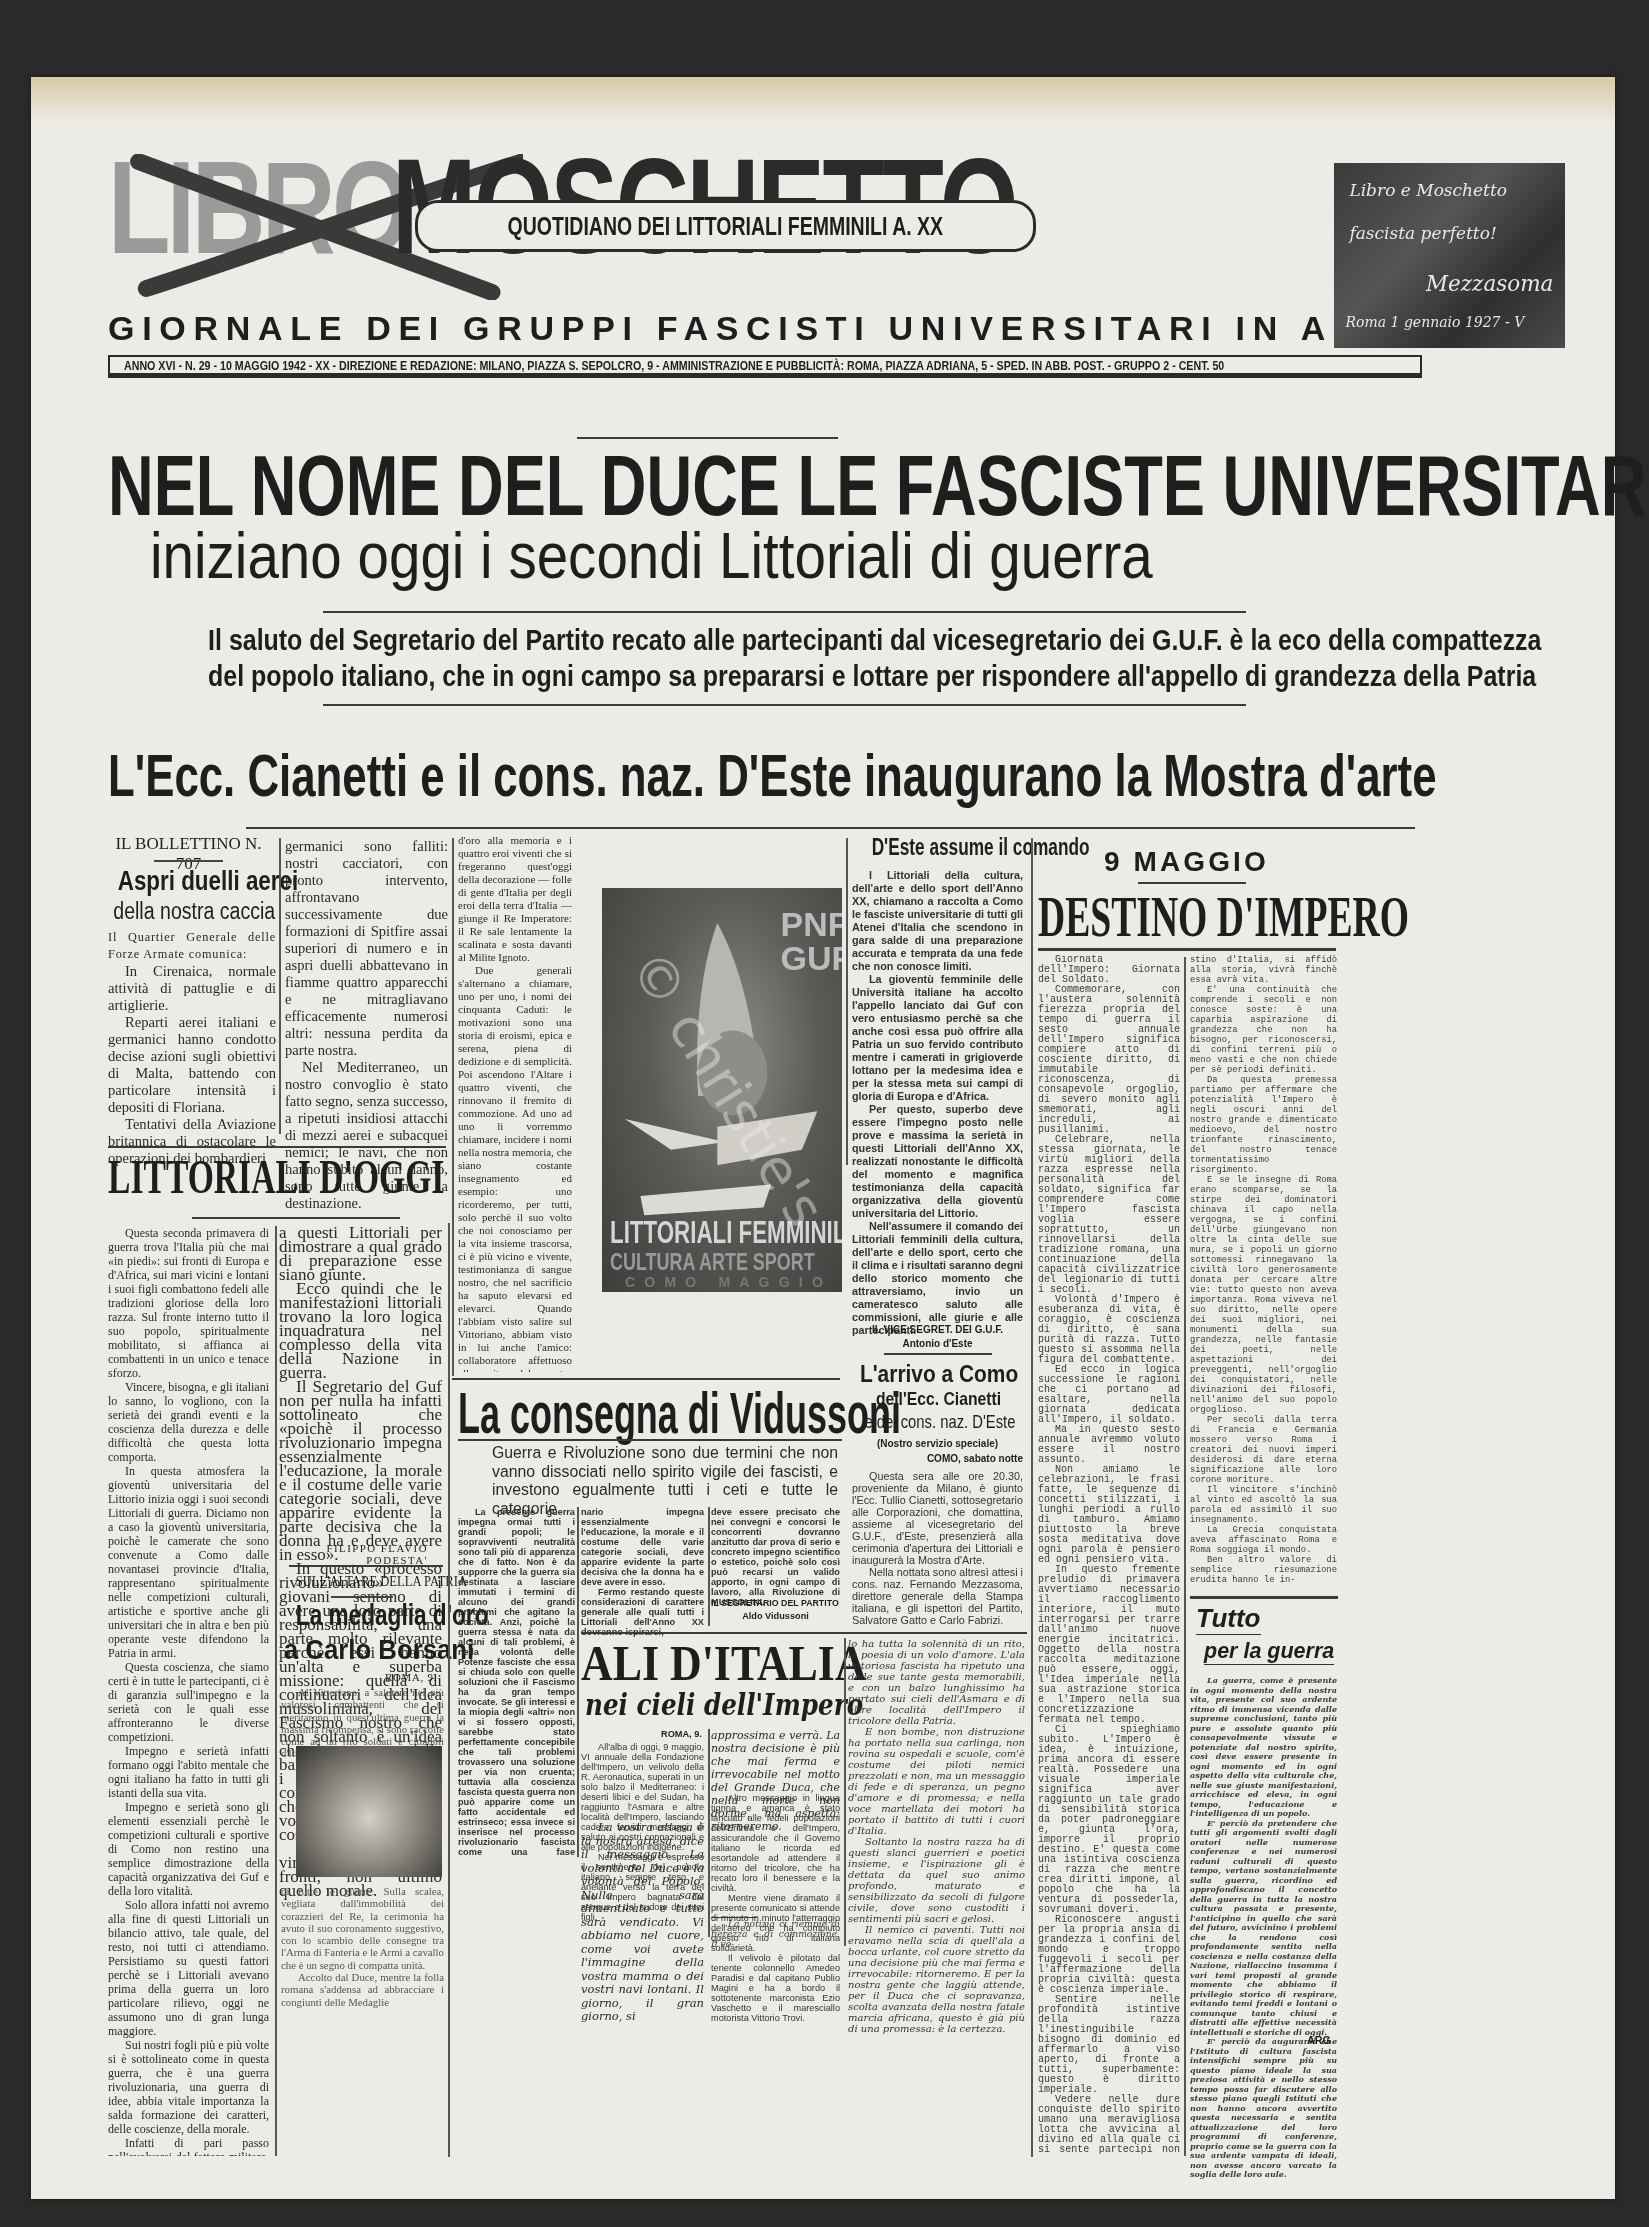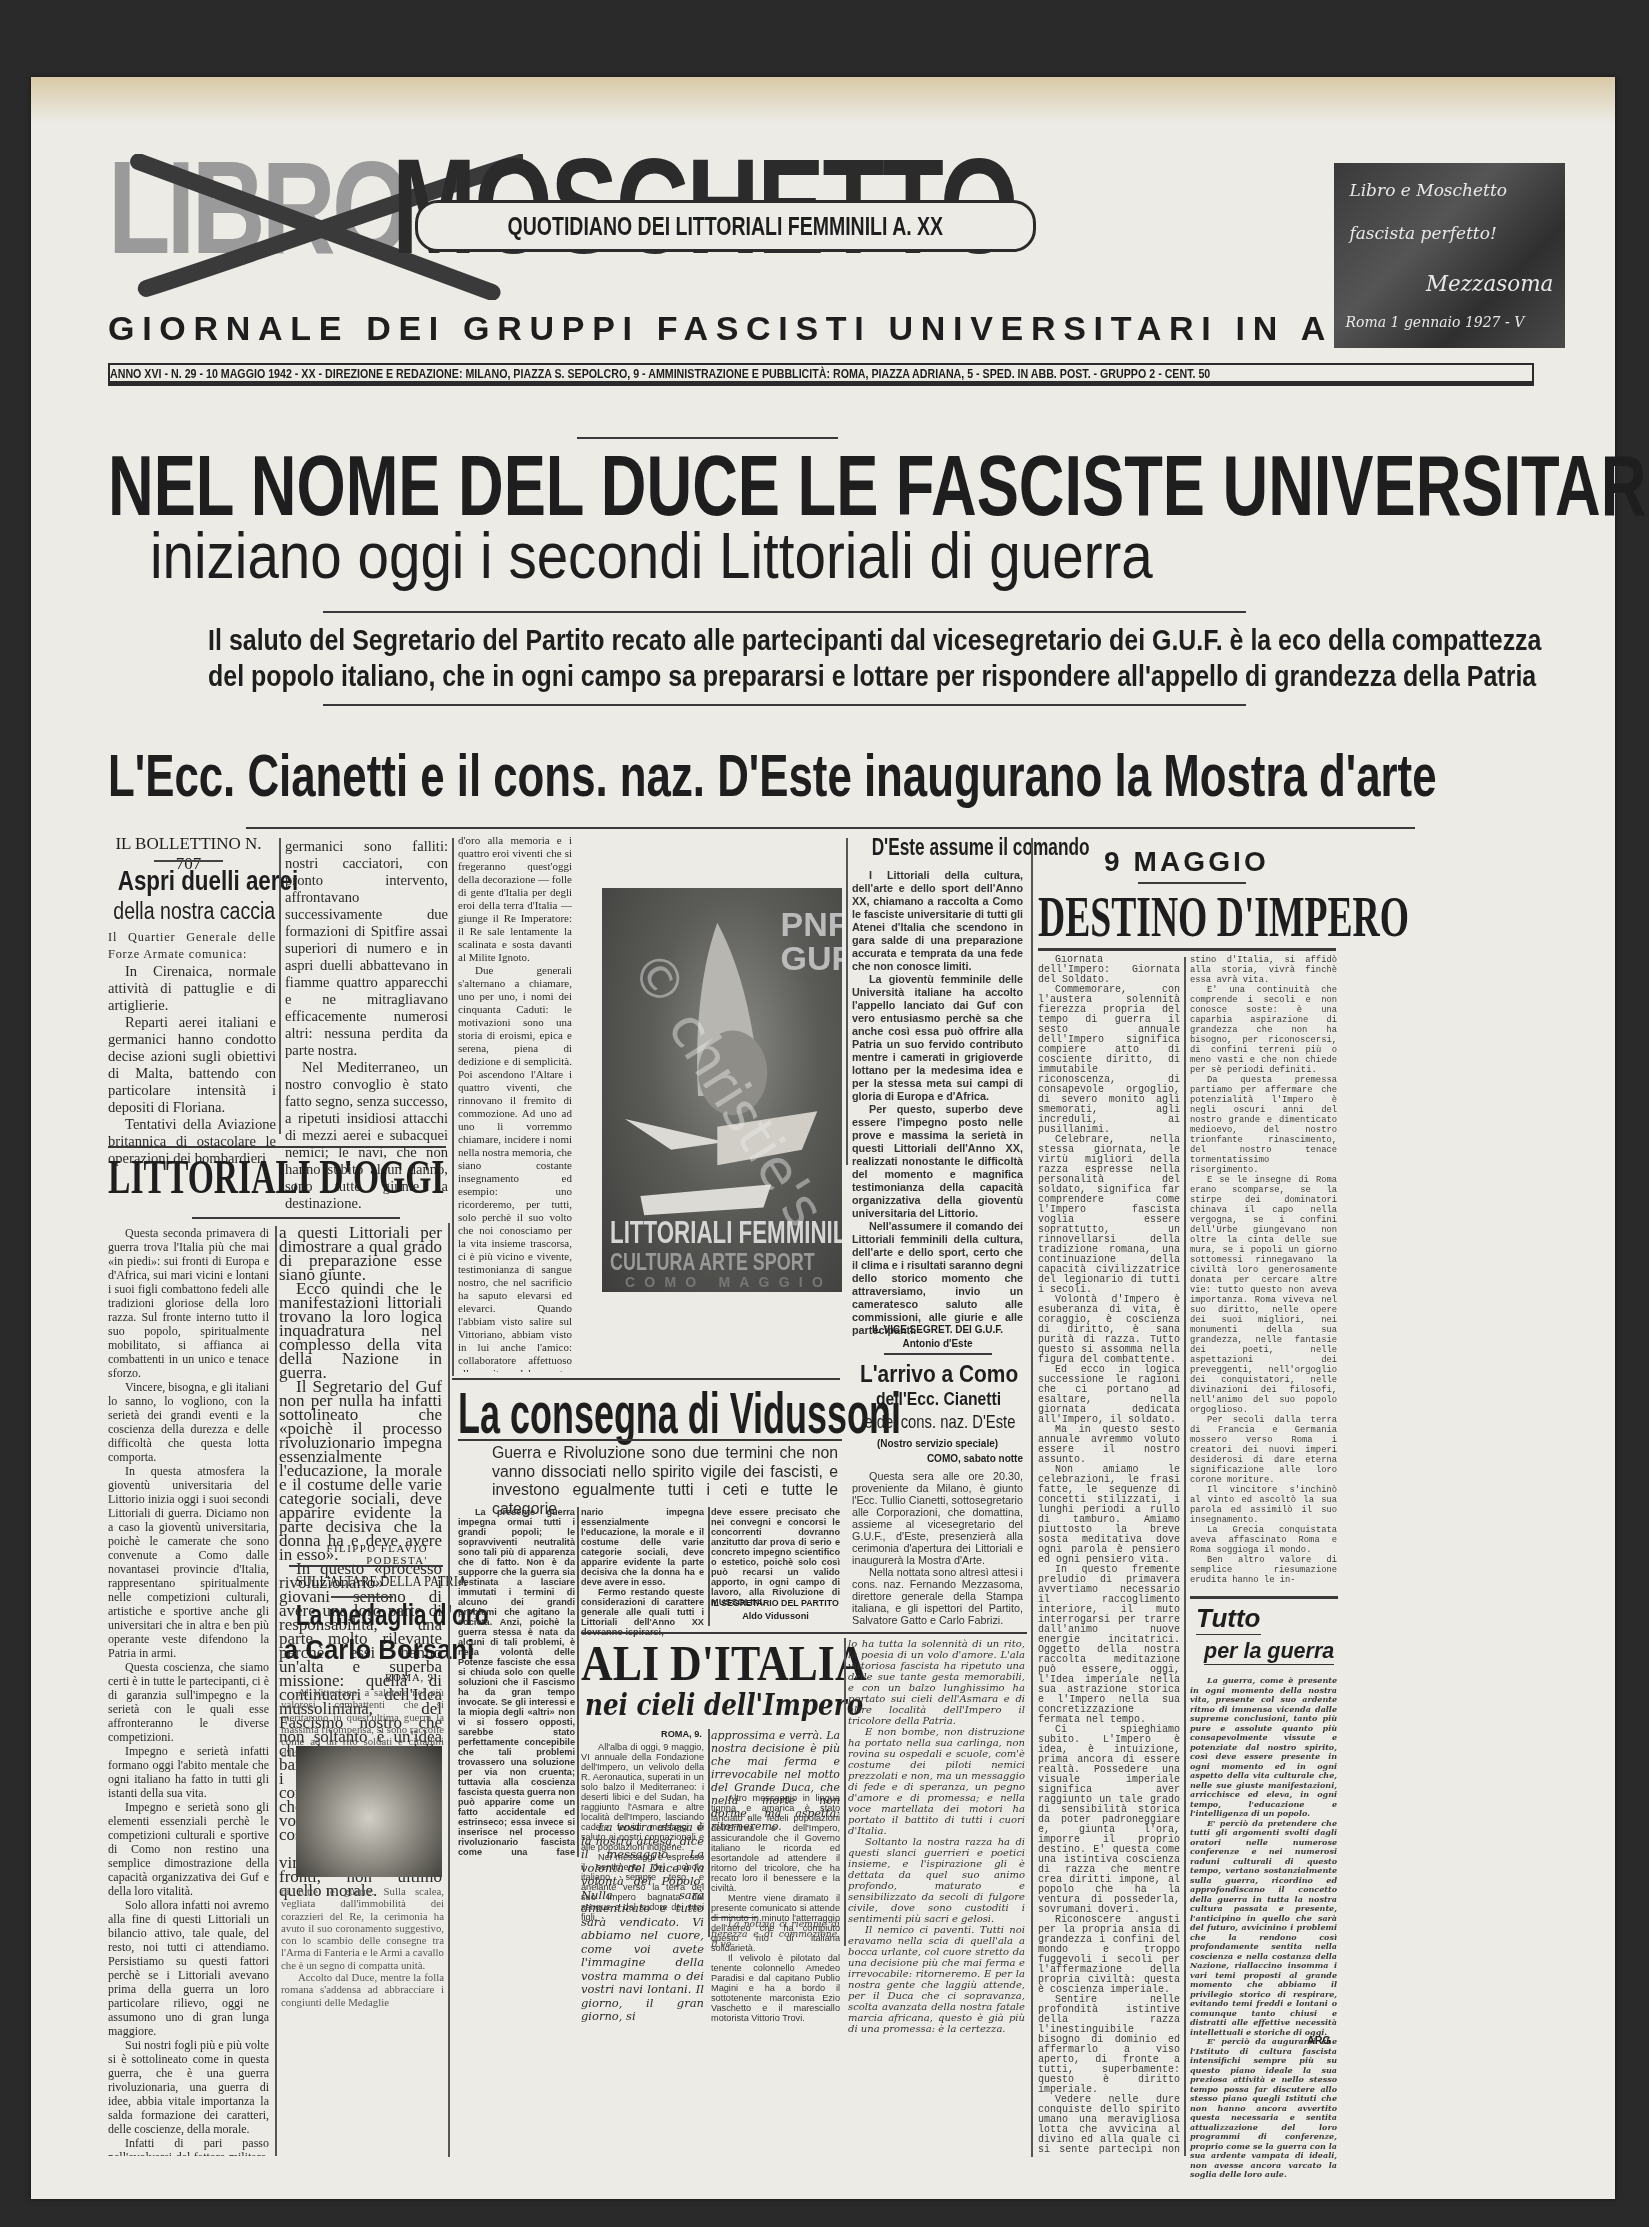--- a/index.html
+++ b/index.html
@@ -9,21 +9,21 @@
   .abs{position:absolute;}
   
   .logo-libro{left:77px;top:65px;font-family:"Liberation Sans",sans-serif;font-weight:bold;font-size:131px;letter-spacing:-4.6px;color:#9a9a9a;transform:scaleX(.78);transform-origin:left top;line-height:1;}
   .logo-cross{left:92px;top:77px;width:400px;height:146px;}
   .logo-mosch{left:361px;top:62px;font-family:"Liberation Sans",sans-serif;font-weight:bold;font-size:135px;letter-spacing:-3.1px;color:#2b2b2b;transform:scaleX(.75);transform-origin:left top;line-height:1;}
   .quotidiano{left:384px;top:123px;width:615px;height:46px;background:#ecebe6;border:3.1px solid #2b2b2b;border-radius:23px;display:flex;align-items:center;justify-content:center;}
   .quotidiano span{font-family:"Liberation Sans",sans-serif;font-weight:bold;font-size:26px;transform:scaleX(.75);white-space:nowrap;}
   .giornale{left:77px;top:232px;font-family:"Liberation Sans",sans-serif;font-weight:bold;font-size:34px;letter-spacing:7.7px;white-space:nowrap;}
   .signature{left:1303px;top:86px;width:231px;height:185px;background:linear-gradient(135deg,#3a3a3a,#555 40%,#2f2f2f 70%,#4a4a4a);}
   .signature span{position:absolute;color:#e8e8e8;font-family:"DejaVu Serif",serif;font-style:italic;font-size:17px;white-space:nowrap;}
-  .infobar{left:77px;top:286px;width:1426px;height:23px;border:2.3px solid #2b2b2b;border-bottom-width:5.4px;display:flex;align-items:center;padding-left:0;box-sizing:border-box;}
+  .infobar{left:77px;top:278px;width:1314px;height:23px;border:2.3px solid #2b2b2b;border-bottom-width:5.4px;display:flex;align-items:center;padding-left:14px;box-sizing:border-box;}
   .infobar span{font-family:"Liberation Sans",sans-serif;font-weight:bold;font-size:13px;white-space:nowrap;transform:scaleX(.82);transform-origin:left center;}
   
   .hl-kicker{left:0;width:1584px;top:315px;text-align:center;font-family:"Liberation Sans",sans-serif;font-weight:bold;font-style:italic;font-size:43px;}
   .rule{height:2.3px;background:#3a3a3a;}
   .hl-main{left:77px;top:365px;font-family:"Liberation Sans",sans-serif;font-weight:bold;font-size:86px;white-space:nowrap;transform:scaleX(.735);transform-origin:left top;line-height:1;}
   .hl-sub{left:119px;top:446px;font-family:"Liberation Sans",sans-serif;font-size:65px;white-space:nowrap;transform:scaleX(.87);transform-origin:left top;line-height:1;}
   .hl-deck{left:77px;width:1430px;text-align:center;font-family:"Liberation Sans",sans-serif;font-weight:bold;font-size:29px;white-space:nowrap;transform:scaleX(.86);transform-origin:center top;}
   .hl-cianetti{left:77px;top:669px;font-family:"Liberation Sans",sans-serif;font-weight:bold;font-size:60px;white-space:nowrap;transform:scaleX(.73);transform-origin:left top;line-height:1;}
   
   .col{font-size:14px;line-height:16.5px;text-align:justify;color:#2a2a2a;}

